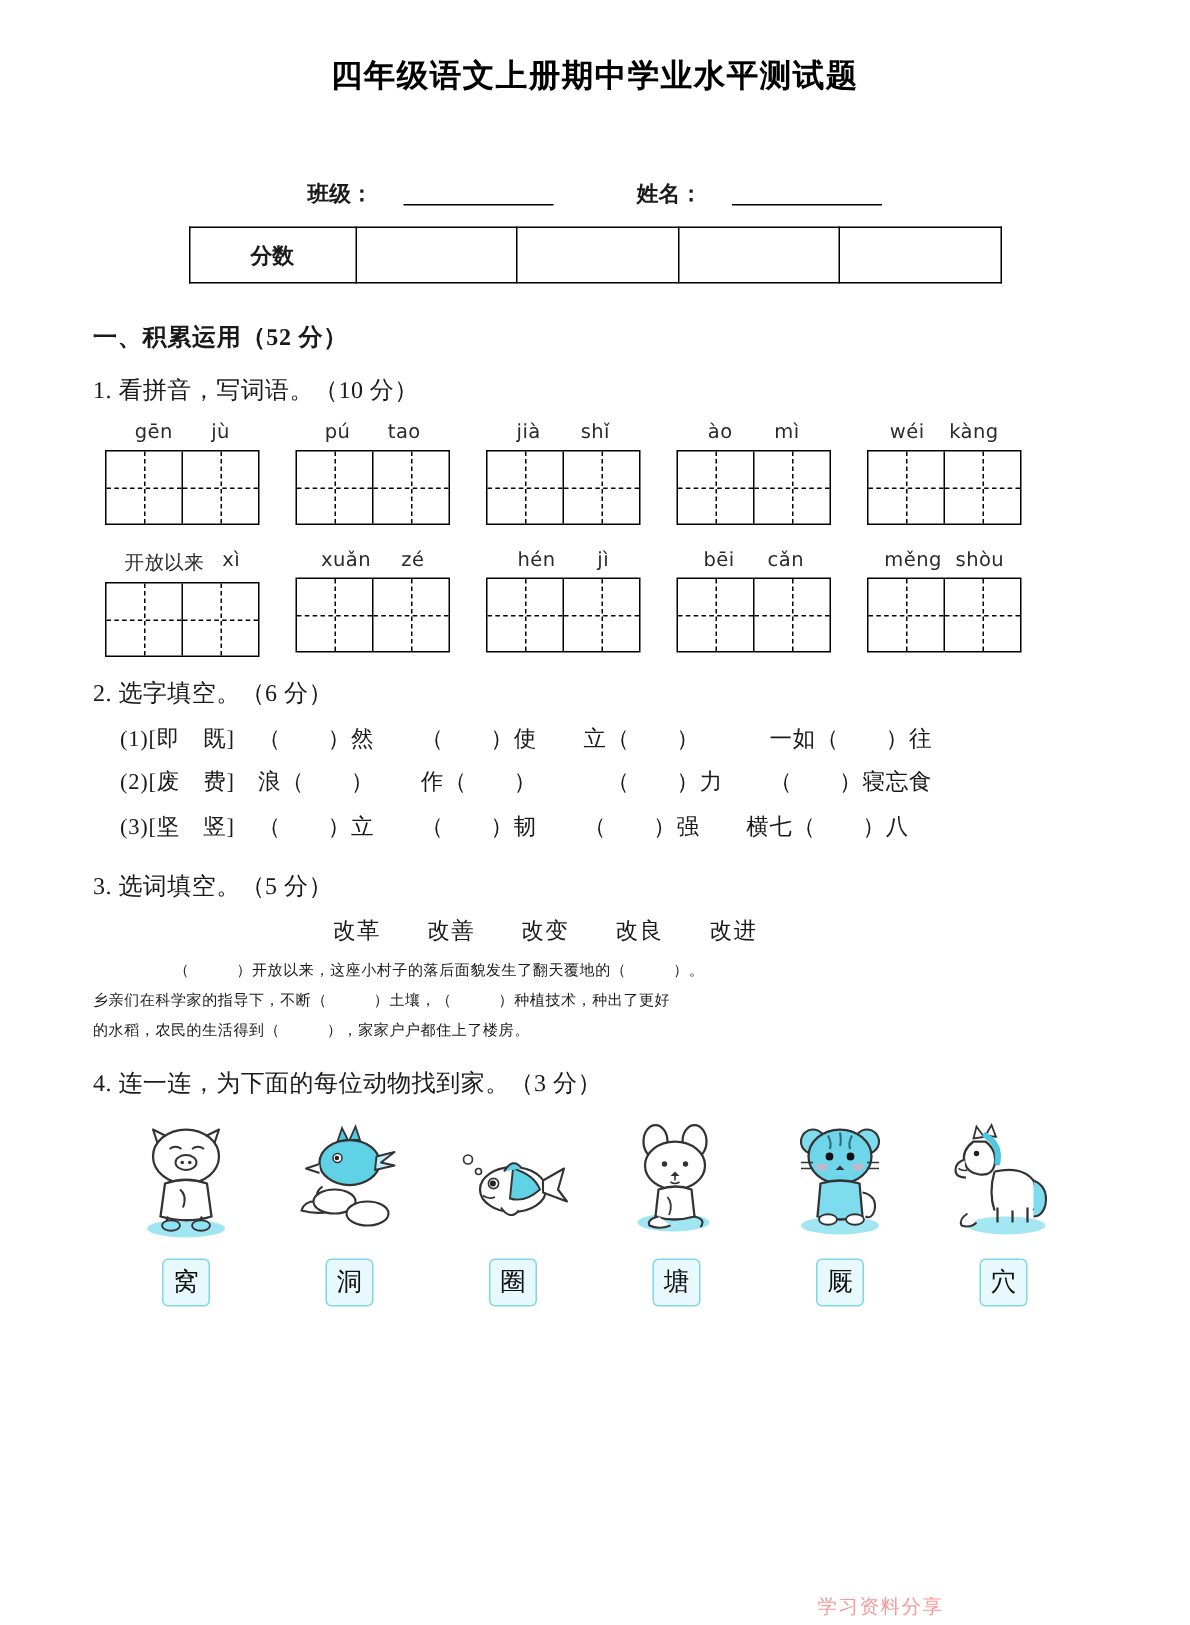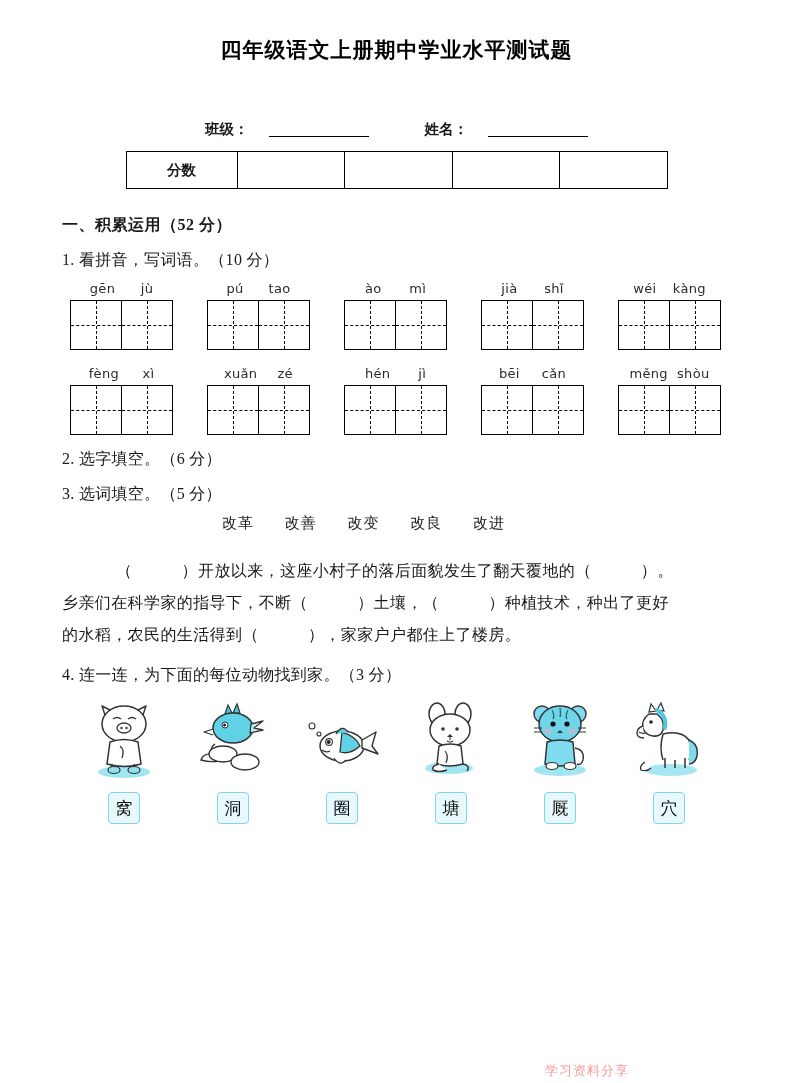--- a/index.html
+++ b/index.html
@@ -92,21 +92,21 @@
     font-family: "Liberation Serif", "DejaVu Serif", serif;
     letter-spacing: .3px;
   }
   .q-num { font-family: "Liberation Serif", serif; }
 
   
   .pinyin-block { margin-top: 10px; }
   .pinyin-row {
     display: flex;
     justify-content: flex-start;
-    gap: 34px;
+    gap: 24px;
     padding-left: 8px;
   }
   .pinyin-cellgroup { width: 103px; }
   .pinyin-text {
     display: flex;
     justify-content: space-around;
     font-family: "DejaVu Sans", "Liberation Sans", sans-serif;
     font-size: 13px;
     letter-spacing: .3px;
     padding: 0 7px 4px 7px;
@@ -150,22 +150,22 @@
 
   
   .wordbank {
     margin-top: 9px;
     padding-left: 160px;
     font-size: 15px;
     letter-spacing: 1px;
   }
   .wordbank span { margin-right: 26px; }
   .passage {
-    margin-top: 22px;
-    font-size: 16px;
+    margin-top: 8px;
+    font-size: 10px;
     line-height: 2.0;
     letter-spacing: .4px;
   }
   .passage .indent { display: inline-block; width: 54px; }
 
   
   .match-animals {
     display: flex;
     justify-content: space-between;
     margin-top: 8px;
@@ -272,54 +272,54 @@
             <span>pú</span>
             <span>tao</span>
           </div>
           <div class="tian-pair">
             <div class="tian-cell"></div>
             <div class="tian-cell"></div>
           </div>
         </div>
         <div class="pinyin-cellgroup">
           <div class="pinyin-text">
+            <span>jià</span>
+            <span>shǐ</span>
+          </div>
+          <div class="tian-pair">
+            <div class="tian-cell"></div>
+            <div class="tian-cell"></div>
+          </div>
+        </div>
+        <div class="pinyin-cellgroup">
+          <div class="pinyin-text">
             <span>ào</span>
             <span>mì</span>
           </div>
           <div class="tian-pair">
             <div class="tian-cell"></div>
             <div class="tian-cell"></div>
           </div>
         </div>
         <div class="pinyin-cellgroup">
           <div class="pinyin-text">
-            <span>jià</span>
-            <span>shǐ</span>
-          </div>
-          <div class="tian-pair">
-            <div class="tian-cell"></div>
-            <div class="tian-cell"></div>
-          </div>
-        </div>
-        <div class="pinyin-cellgroup">
-          <div class="pinyin-text">
             <span>wéi</span>
             <span>kàng</span>
           </div>
           <div class="tian-pair">
             <div class="tian-cell"></div>
             <div class="tian-cell"></div>
           </div>
         </div>
       </div>
 
       <div class="pinyin-row second">
         <div class="pinyin-cellgroup">
           <div class="pinyin-text">
-            <span>fèng</span>
+            <span>开放以来</span>
             <span>xì</span>
           </div>
           <div class="tian-pair">
             <div class="tian-cell"></div>
             <div class="tian-cell"></div>
           </div>
         </div>
         <div class="pinyin-cellgroup">
           <div class="pinyin-text">
             <span>xuǎn</span>
@@ -362,20 +362,25 @@
         </div>
       </div>
 
     </div>
   </div>
 
   <div class="question">
     <div class="q-head">
       <span class="q-num">2.</span>
       <span>选字填空。（6 分）</span>
+    </div>
+    <div class="charfill-list">
+      <div class="charfill-line">(1)[即　既]　（　　）然　　（　　）使　　立（　　）　　　一如（　　）往</div>
+      <div class="charfill-line">(2)[废　费]　浪（　　）　　作（　　）　　　（　　）力　　（　　）寝忘食</div>
+      <div class="charfill-line">(3)[坚　竖]　（　　）立　　（　　）韧　　（　　）强　　横七（　　）八</div>
     </div>
   </div>
 
   <div class="question">
     <div class="q-head">
       <span class="q-num">3.</span>
       <span>选词填空。（5 分）</span>
     </div>
     <div class="wordbank">
       <span>改革</span>

